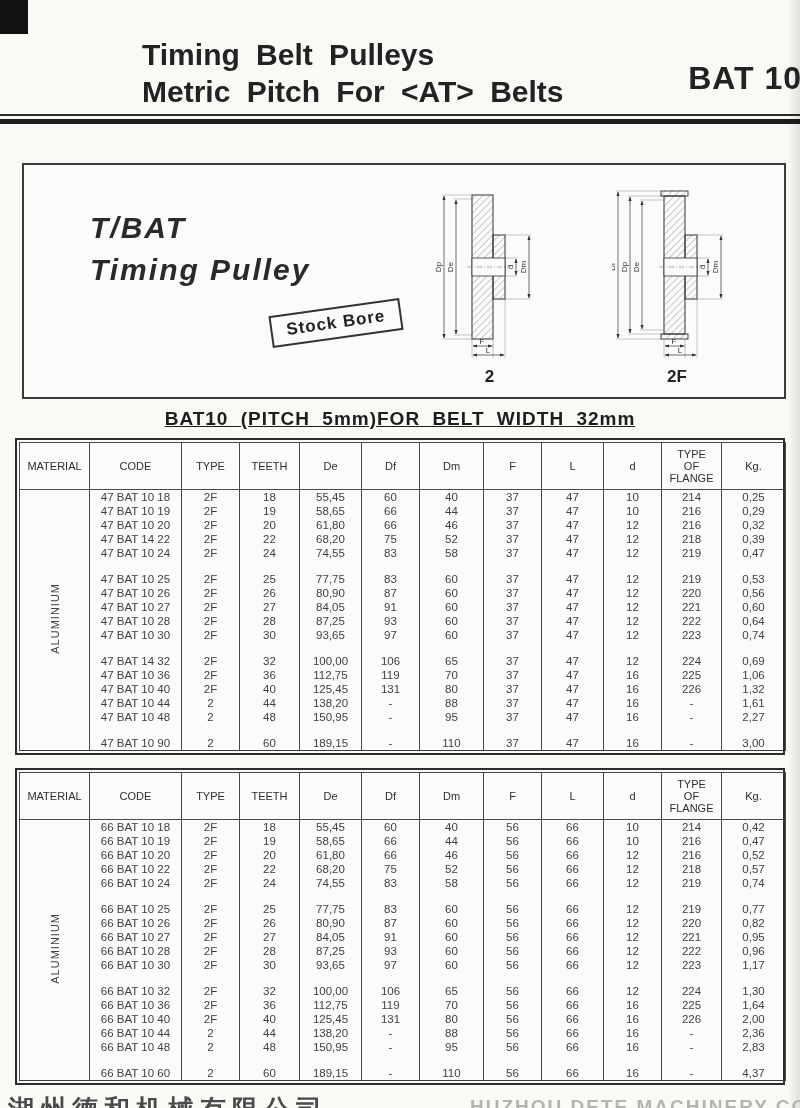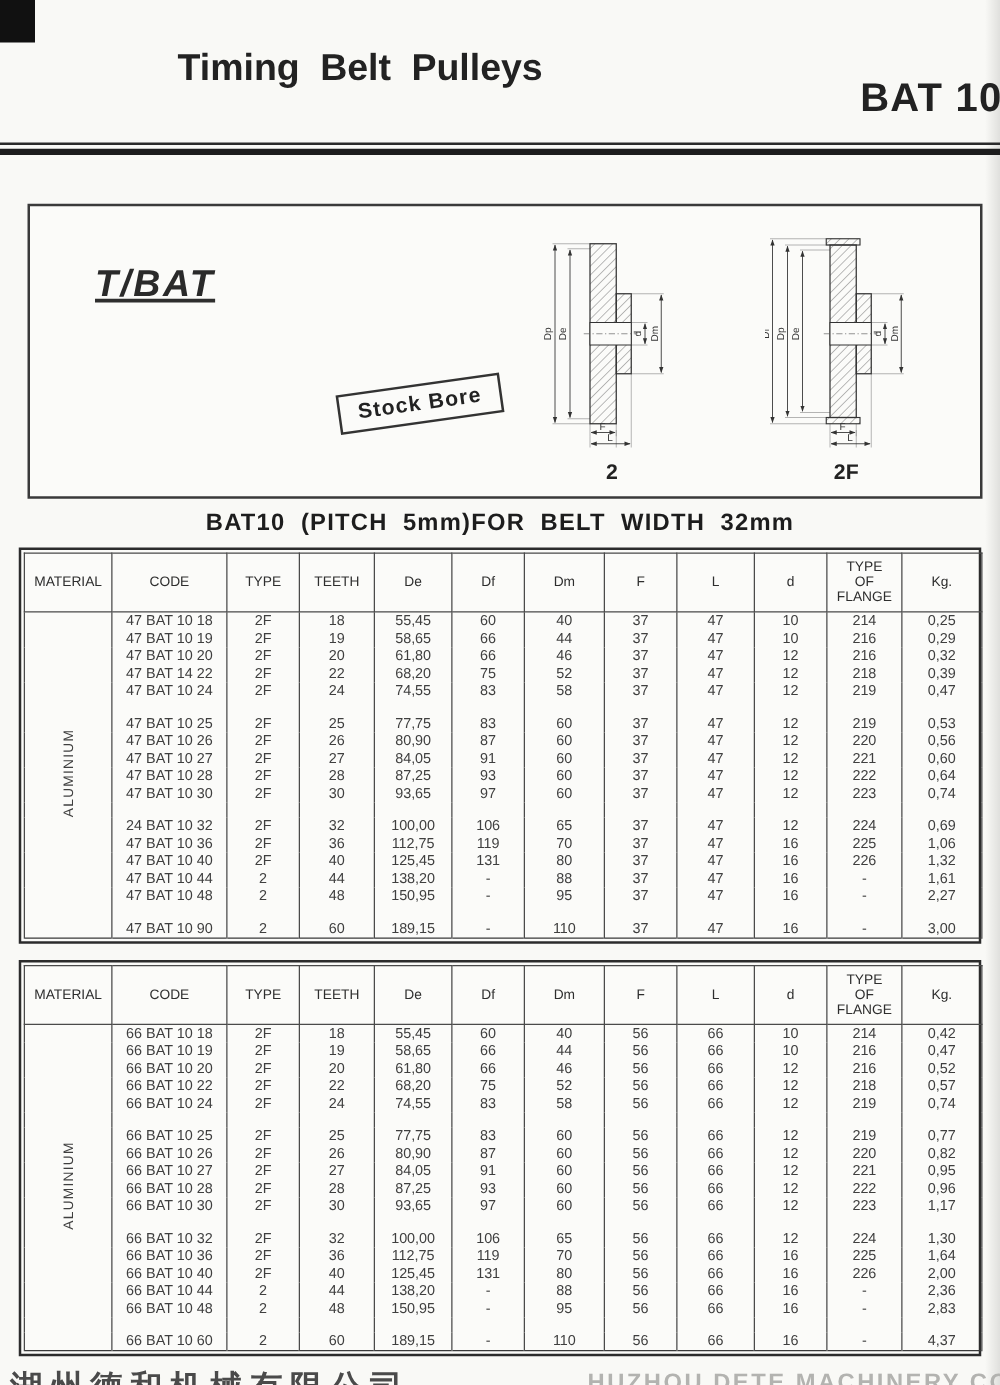--- a/index.html
+++ b/index.html
@@ -36,21 +36,21 @@
   }
   .rule-double{position:absolute;top:114px;left:0;width:100%;}
   .rule-thin{height:2px;background:#2a2a2a;}
   .rule-gap{height:3px;}
   .rule-thick{height:5px;background:#1d1d1d;}
   
   .diagram-box{
     position:absolute;left:22px;top:163px;width:760px;height:232px;
     border:2px solid #3a3a3a;background:#fbfbf9;
   }
-  .product-name{position:absolute;left:52px;top:42px;text-decoration:underline;}
+  .product-name{position:absolute;left:66px;top:42px;}
   .product-name .p1,.product-name .p2{
     font-size:30px;font-weight:bold;font-style:italic;color:#2a2a2a;
     letter-spacing:2px;line-height:42px;white-space:nowrap;
   }
   .stock-bore{
     position:absolute;left:246px;top:142px;
     border:2px solid #333;background:#fbfbf9;
     padding:4px 14px;font-size:17px;font-weight:bold;color:#222;
     letter-spacing:1px;transform:rotate(-8deg);white-space:nowrap;
   }
@@ -60,21 +60,21 @@
   .pulley .cap{
     text-align:center;font-size:17px;font-weight:bold;color:#222;margin-top:2px;
   }
   .dimtext{font-size:8px;fill:#333;font-family:"Liberation Sans",sans-serif;}
   
   .tbl-section{position:absolute;left:0;width:100%;}
   .tbl-1{top:408px;}
   .tbl-2{top:768px;}
   .tbl-title{
     text-align:center;font-size:19px;font-weight:bold;color:#1d1d1d;
-    letter-spacing:1px;word-spacing:6px;margin-bottom:8px;white-space:nowrap;
+    letter-spacing:1px;word-spacing:6px;margin-bottom:8px;white-space:nowrap;text-decoration:underline;
   }
   .table-frame{
     margin:0 15px;border:2px solid #2c2c2c;padding:2px;background:#fbfbf9;
   }
   table.spec{
     width:100%;border-collapse:collapse;border:1px solid #3a3a3a;
     table-layout:fixed;
   }
   table.spec th{
     font-size:11px;font-weight:normal;color:#2e2e2e;
@@ -110,32 +110,34 @@
 </head>
 <body>
 
 <div class="page">
   <div class="corner-block"></div>
   <div class="scan-edge"></div>
 
   <div class="header">
     <div class="header-titles">
       <div class="t1">Timing  Belt  Pulleys</div>
+      <div class="t2">Metric Pitch For &lt;AT&gt; Belts</div>
     </div>
     <div class="bat-code">BAT 10</div>
   </div>
   <div class="rule-double">
     <div class="rule-thin"></div>
     <div class="rule-gap"></div>
     <div class="rule-thick"></div>
   </div>
 
   <div class="diagram-box">
     <div class="product-name">
       <div class="p1">T/BAT</div>
+      <div class="p2">Timing Pulley</div>
     </div>
     <div class="stock-bore">Stock Bore</div>
 
     <div class="pulley pulley-2">
       <svg width="115" height="172" viewBox="0 0 115 172">
         <defs>
           <pattern id="hatch" width="5" height="5" patternTransform="rotate(45)" patternUnits="userSpaceOnUse">
             <line x1="0" y1="0" x2="0" y2="5" stroke="#777" stroke-width="0.8"></line>
           </pattern>
           <marker id="arr" viewBox="0 0 10 10" refX="9" refY="5" markerWidth="7" markerHeight="7" orient="auto-start-reverse">
@@ -422,21 +424,21 @@
               <td></td>
               <td></td>
               <td></td>
               <td></td>
               <td></td>
               <td></td>
               <td></td>
               <td></td>
             </tr>
             <tr>
-              <td>24 BAT 10 32</td>
+              <td>47 BAT 14 32</td>
               <td>2F</td>
               <td>32</td>
               <td>100,00</td>
               <td>106</td>
               <td>65</td>
               <td>37</td>
               <td>47</td>
               <td>12</td>
               <td>224</td>
               <td>0,69</td>

